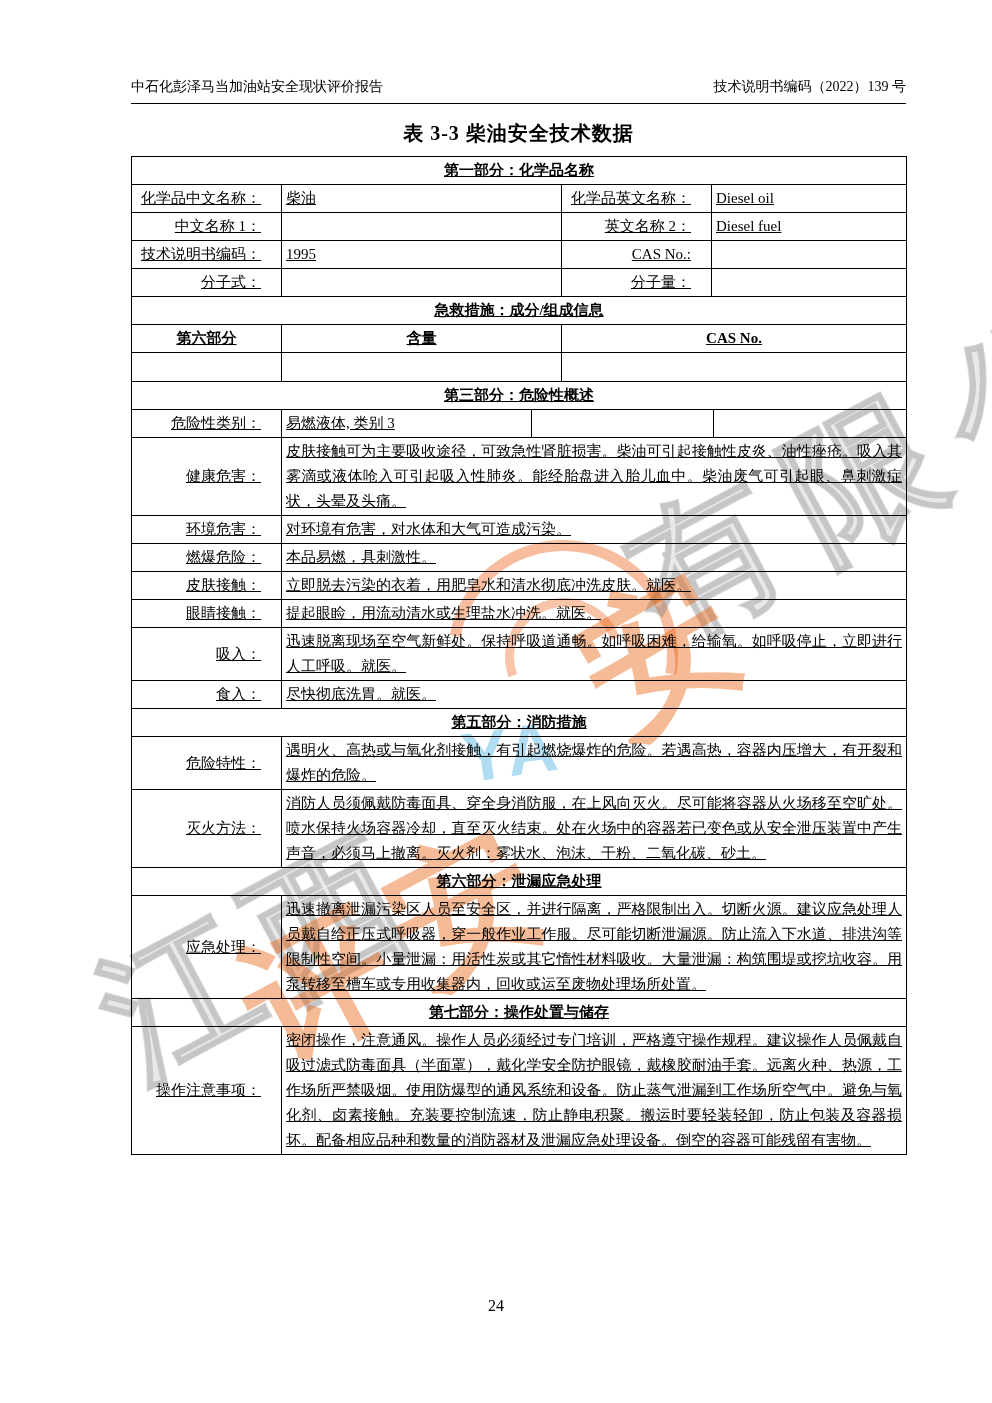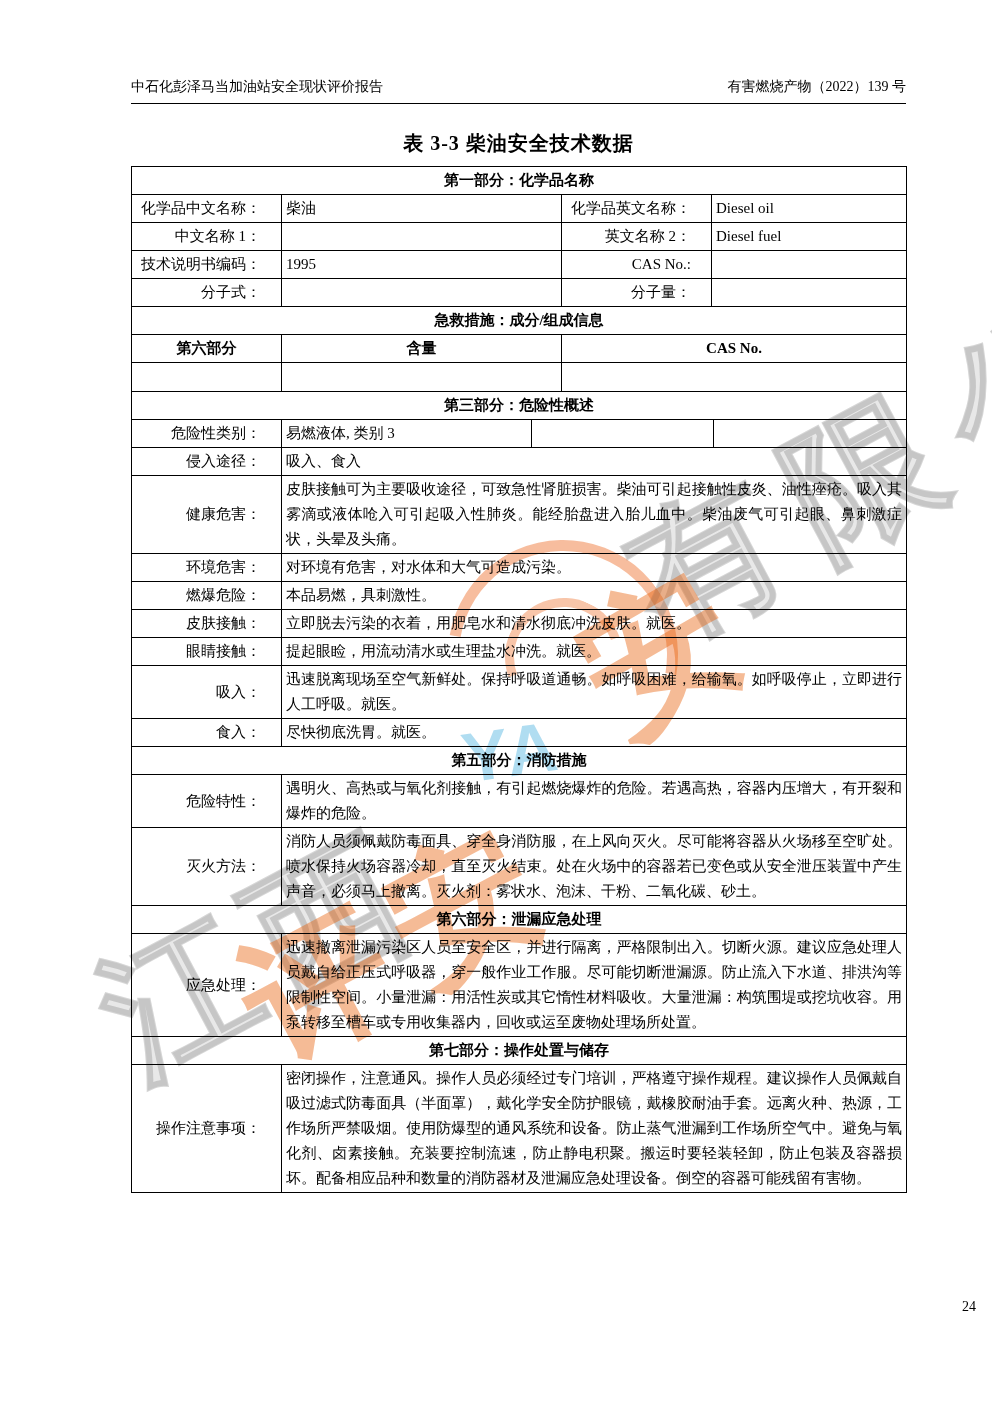--- a/index.html
+++ b/index.html
@@ -34,54 +34,54 @@
   .wm-orange-a { left:585px; top:555px; font-size:150px; transform:rotate(-30deg); }
   .wm-orange-b { left:235px; top:845px; font-size:145px; letter-spacing:20px; transform:rotate(-28deg); }
 
   
   .content { position:absolute; z-index:1; left:131px; top:78px; width:775px; }
   .doc-header {
     display:flex; justify-content:space-between; align-items:flex-end;
     font-size:14px; padding-bottom:7px; border-bottom:1.5px solid #000;
   }
   .doc-header .b { font-weight:normal; }
-  .doc-title { text-align:center; font-size:20px; font-weight:bold; margin:26px 0 9px; letter-spacing:1px; }
+  .doc-title { text-align:center; font-size:20px; font-weight:bold; margin:16px 0 9px; letter-spacing:1px; }
 
   table { width:775px; border-collapse:collapse; table-layout:fixed; background:transparent; }
   table + table { margin-top:-1px; }
   td {
     border:1px solid #000; font-size:15px; line-height:25px;
-    padding:1px 4px; vertical-align:middle; word-break:break-all;
+    padding:1px 4px; vertical-align:middle; word-break:break-all;text-decoration:underline;
   }
   tr.h1 { height:27px; }
   tr.h1b { height:29px; }
   .sec td { font-weight:bold; text-align:center; }
   .lbl { text-align:right; padding-right:20px; }
   .ctr { text-align:center; font-weight:bold; }
   .just { text-align:justify; }
-  .page-number { position:absolute; z-index:1; left:0; right:16px; bottom:88px; text-align:right; font-size:14px; }
+  .page-number { position:absolute; z-index:1; left:0; right:0; bottom:88px; text-align:center; font-size:16px; }
 </style>
 </head>
 <body>
 
 <div class="page">
 
   <div class="wm wm-ring-outer"></div>
   <div class="wm wm-ring-inner"></div>
   <div class="wm wm-letters">YA</div>
   <div class="wm wm-gray wm-gray-tr">有限公司</div>
   <div class="wm wm-gray wm-gray-bl">江西</div>
   <div class="wm wm-orange wm-orange-a">安</div>
   <div class="wm wm-orange wm-orange-b">评安</div>
 
   <div class="content">
 
     <div class="doc-header">
       <span>中石化彭泽马当加油站安全现状评价报告</span>
-      <span><span>有害燃烧产物</span><span class="b">（2022）139</span><span> 号</span></span>
+      <span><span>技术说明书编码</span><span class="b">（2022）139</span><span> 号</span></span>
     </div>
 
     <div class="doc-title">表 3-3  柴油安全技术数据</div>
 
     <table>
       <colgroup>
           <col style="width:775px">
         </colgroup>
       <tbody>
           <tr class="sec h1">
@@ -179,24 +179,20 @@
         <td></td>
       </tr>
     </tbody>
       </table>
     <table>
       <colgroup>
           <col style="width:150px">
           <col style="width:625px">
         </colgroup>
       <tbody>
-          <tr class="h1">
-        <td class="lbl">侵入途径：</td>
-        <td>吸入、食入</td>
-      </tr>
       <tr>
         <td class="lbl">健康危害：</td>
         <td class="just">皮肤接触可为主要吸收途径，可致急性肾脏损害。柴油可引起接触性皮炎、油性痤疮。吸入其雾滴或液体呛入可引起吸入性肺炎。能经胎盘进入胎儿血中。柴油废气可引起眼、鼻刺激症状，头晕及头痛。</td>
       </tr>
       <tr class="h1">
         <td class="lbl">环境危害：</td>
         <td>对环境有危害，对水体和大气可造成污染。</td>
       </tr>
       <tr class="h1">
         <td class="lbl">燃爆危险：</td>

